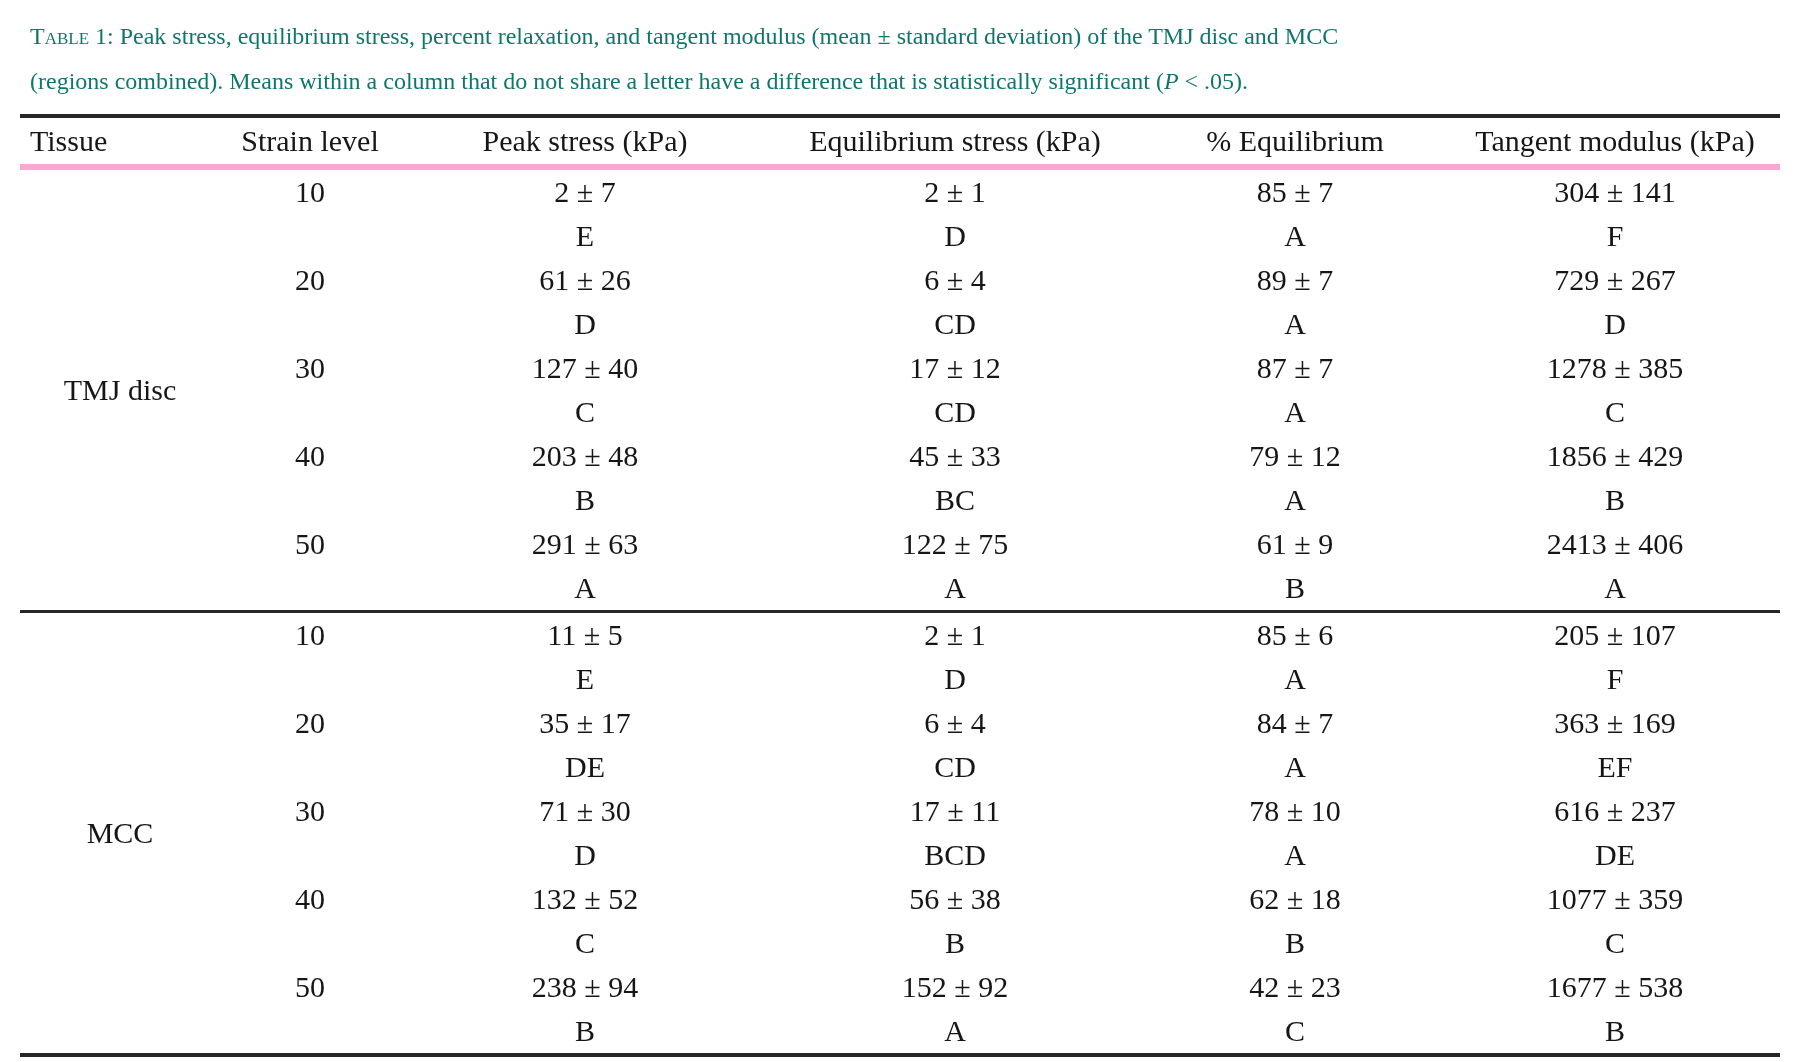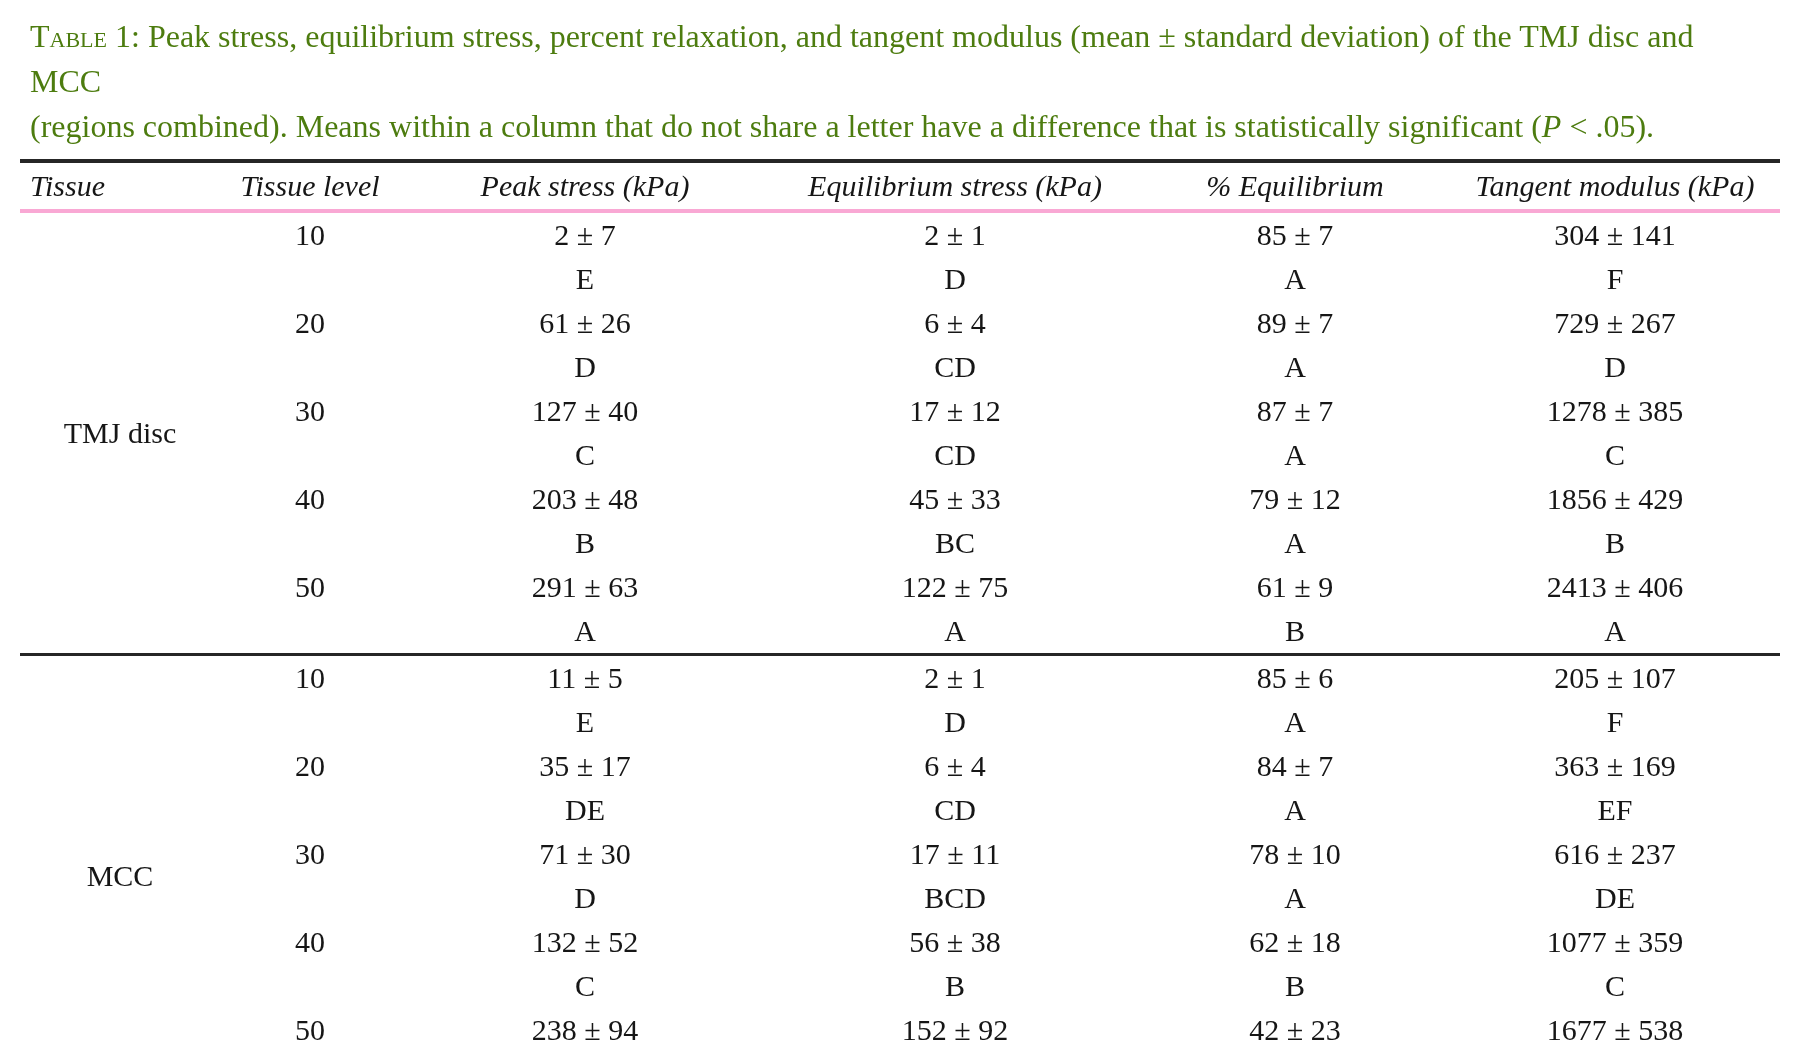--- a/index.html
+++ b/index.html
@@ -11,24 +11,24 @@
     width: 1800px;
     height: 1062px;
     font-family: "Liberation Serif", serif;
     color: #161616;
     -webkit-font-smoothing: antialiased;
   }
   .page {
     padding: 10px 20px 0 20px;
   }
   .caption {
-    font-size: 32px;
+    font-size: 24px;
     line-height: 45px;
     margin: 4px 8px 10px 10px;
-    color: #4d7c0f;
+    color: #0f766e;
   }
   .caption .smallcaps {
     font-variant: small-caps;
   }
   .caption em {
     font-style: italic;
   }
   table.data-table {
     width: 1760px;
     table-layout: fixed;
@@ -44,22 +44,21 @@
     text-align: center;
     vertical-align: middle;
     padding: 0;
     white-space: nowrap;
   }
   table.data-table th.col-tissue {
     text-align: left;
     padding-left: 10px;
   }
   thead tr {
-    border-bottom: 4px solid #f9a8d4;
-    font-style: italic;
+    border-bottom: 6px solid #f9a8d4;
   }
   tbody.tissue-group-first {
     border-bottom: 3px solid #262626;
   }
   table.data-table td {
     height: 44px;
     text-align: center;
     vertical-align: middle;
     padding: 0;
     white-space: nowrap;
@@ -84,21 +83,21 @@
       <col style="width:200px">
       <col style="width:180px">
       <col style="width:370px">
       <col style="width:370px">
       <col style="width:310px">
       <col style="width:330px">
     </colgroup>
     <thead>
       <tr>
         <th class="col-tissue">Tissue</th>
-        <th>Tissue level</th>
+        <th>Strain level</th>
         <th>Peak stress (kPa)</th>
         <th>Equilibrium stress (kPa)</th>
         <th>% Equilibrium</th>
         <th>Tangent modulus (kPa)</th>
       </tr>
     </thead>
     <tbody id="group-0" class="tissue-group-first">
         <tr>
           <td class="tissue-cell" rowspan="10">TMJ disc</td>
           <td>10</td>

